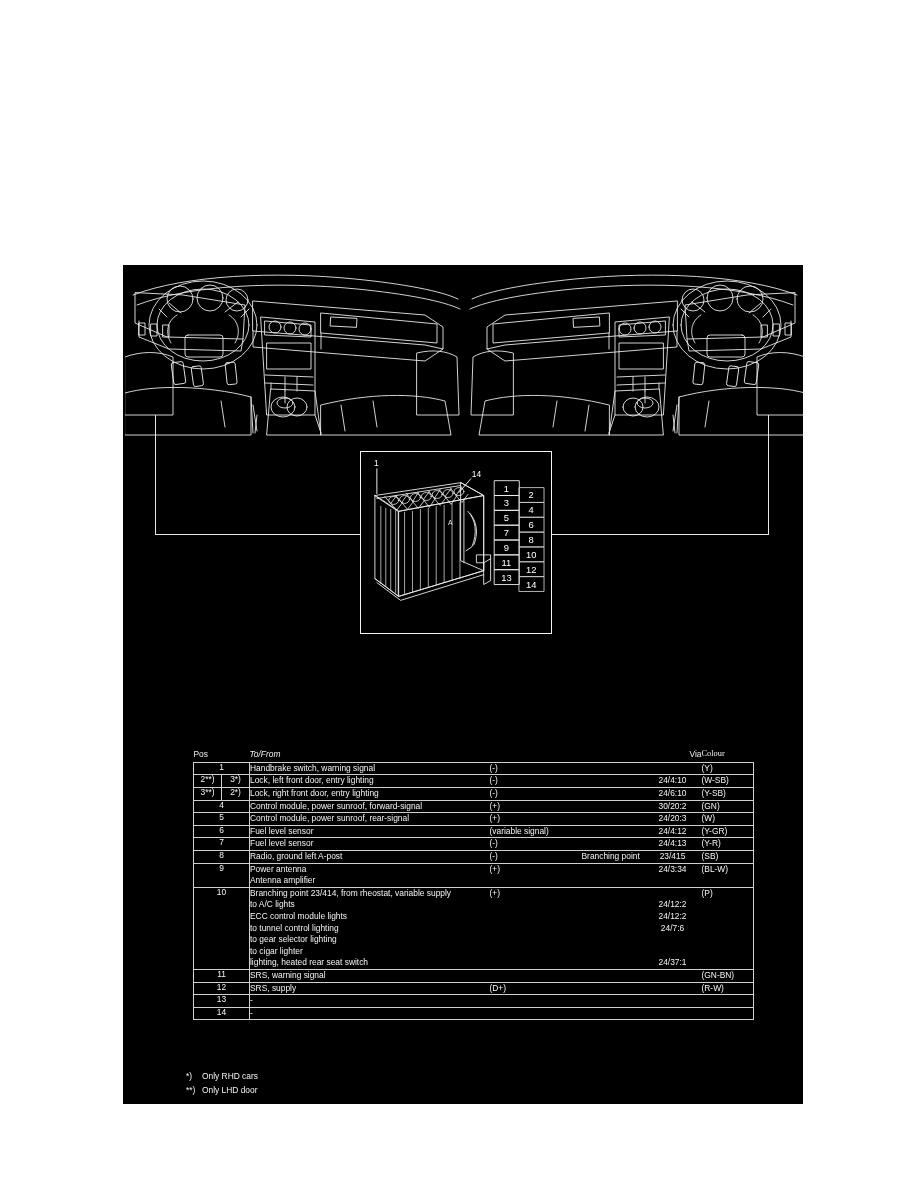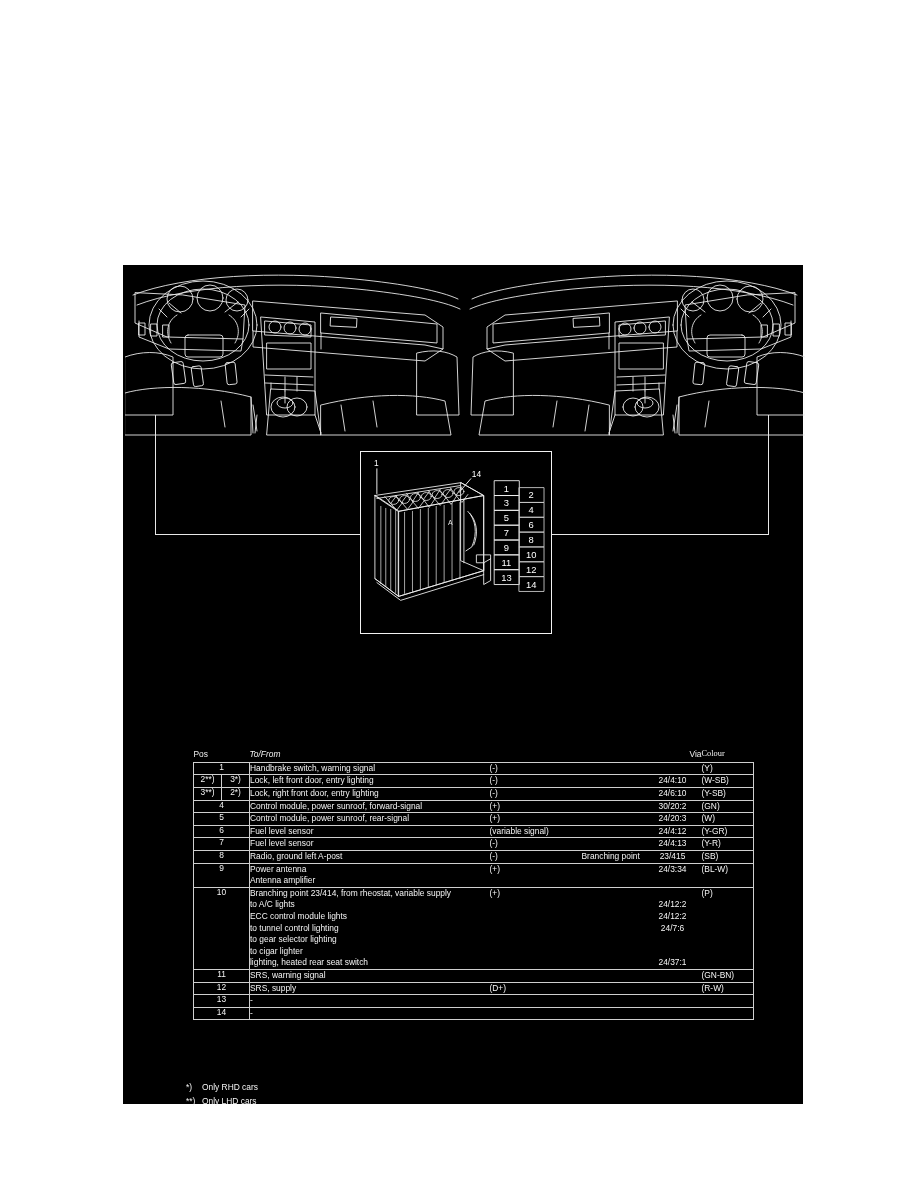--- a/index.html
+++ b/index.html
@@ -148,21 +148,20 @@
 
   
   #footnotes {
     position: absolute;
     left: 123px;
     top: 1070px;
     width: 560px;
     color: #f4f4f4;
     font-size: 8.4px;
     line-height: 13.5px;
-    margin-top: 11px;
   }
   #footnotes div { padding-left: 63px; white-space: nowrap; }
   .fn-mark { display:inline-block; width: 16px; }
 </style>
 </head>
 <body>
 
 <div id="plate">
 
   <div id="frame-left"></div>
@@ -678,14 +677,14 @@
             </td>
           </tr>
         </tbody>
     </table>
   </div>
 
 </div>
 
 <div id="footnotes">
     <div><span class="fn-mark">*)</span><span>Only RHD cars</span></div>
-    <div><span class="fn-mark">**)</span><span>Only LHD cars</span></div>
+    <div><span class="fn-mark">**)</span><span>Only LHD door</span></div>
   </div>
 
 </body></html>

